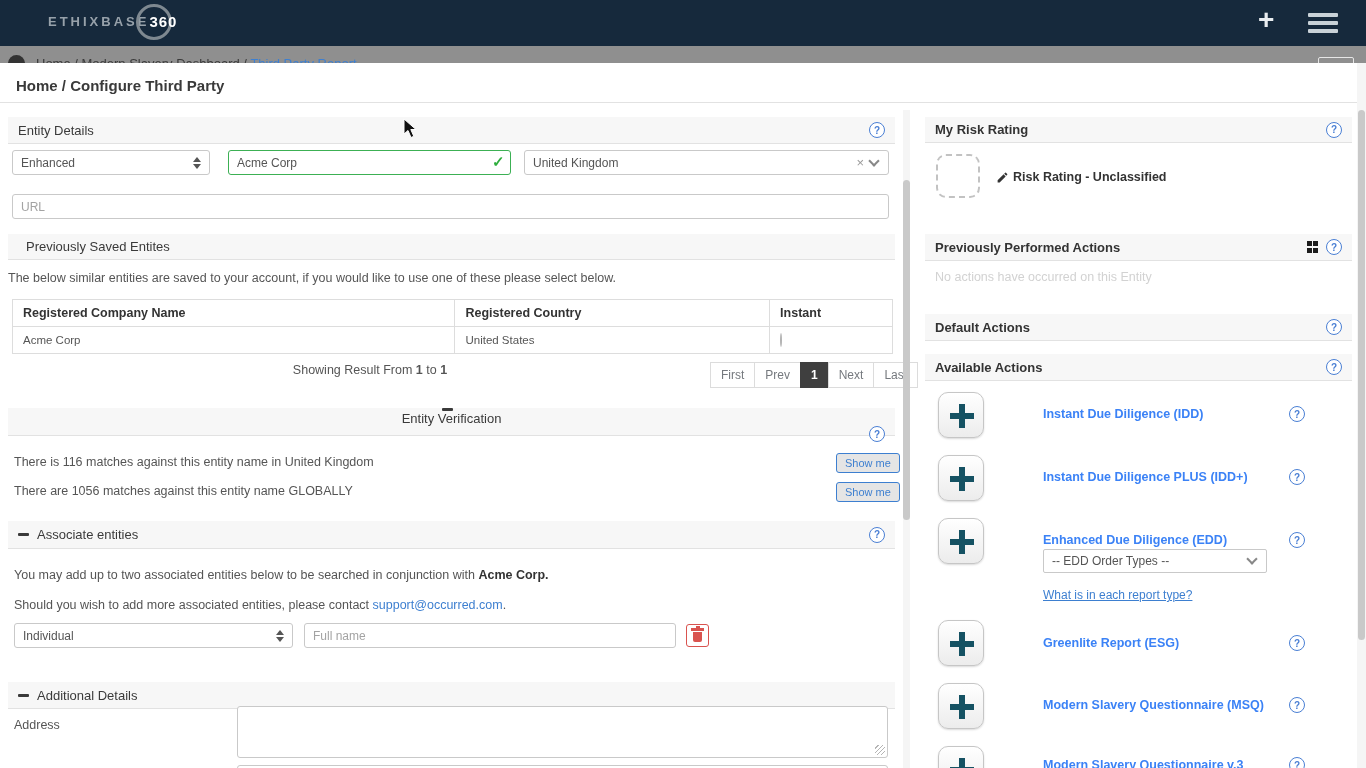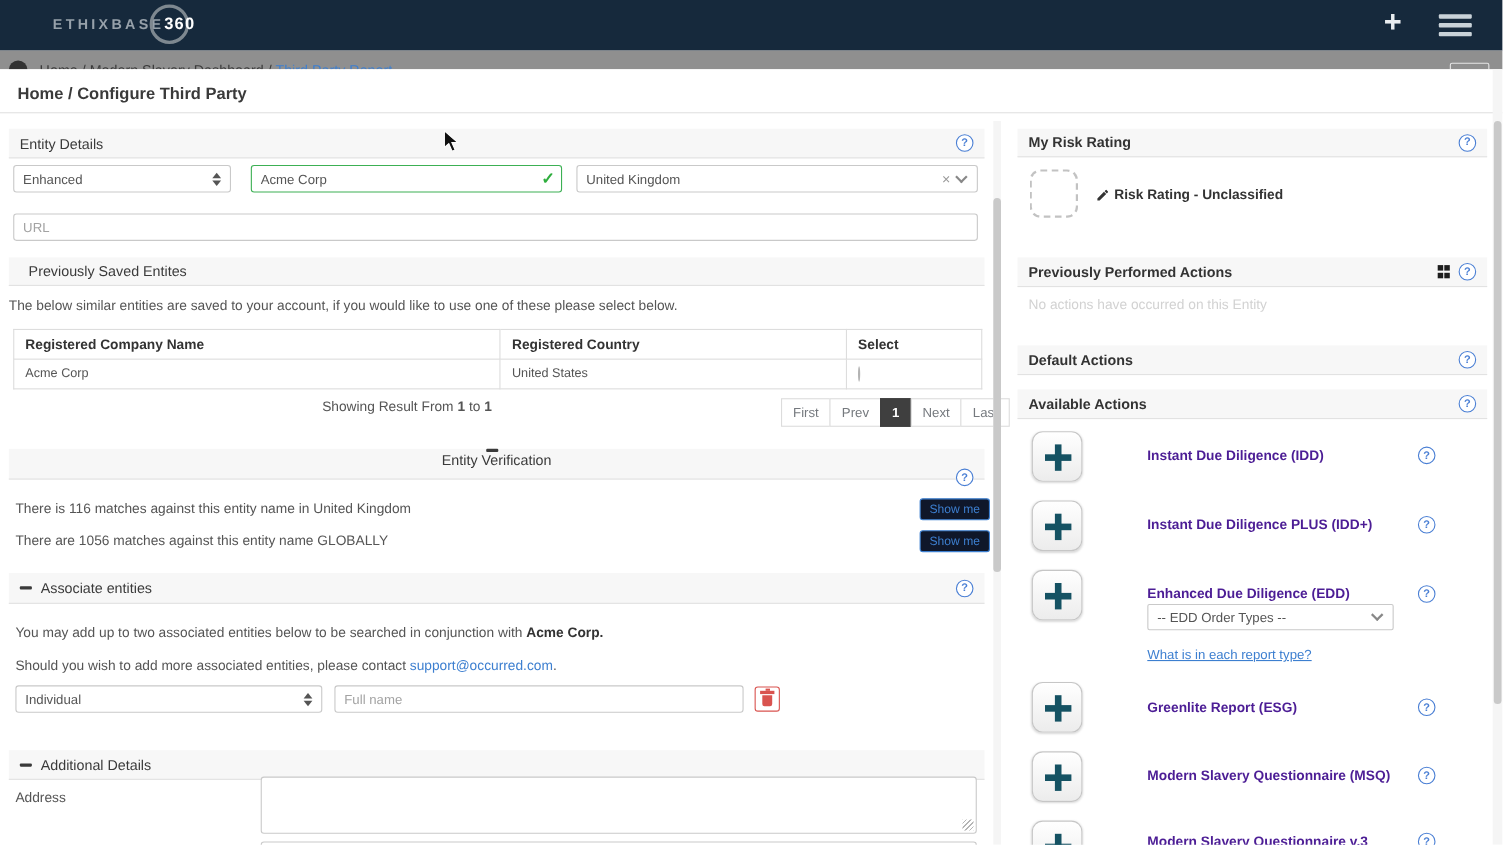--- a/index.html
+++ b/index.html
@@ -71,21 +71,21 @@
   .tbl td { border:1px solid #ddd; font-size:11.5px; color:#555; padding:7px 10px; }
   .radio { width:14px; height:14px; border:1px solid #b3b3b3; border-radius:50%; background:#fff; margin:0 auto; }
 
   
   .pager { display:flex; }
   .pg { border:1px solid #dcdcdc; background:#fff; color:#75797e; font-size:12px; padding:5px 10px; margin-left:-1px; cursor:pointer; }
   .pg.active { background:#3f3f3f; color:#fff; border-color:#3f3f3f; font-weight:bold; }
 
   
   .btn-showme {
-    border:1px solid #3d7fd0; color:#3d7fd0; background:#0f172a; border-radius:3px;
+    border:1px solid #3d7fd0; color:#3d7fd0; background:#e5e5e5; border-radius:3px;
     font-size:11px; padding:3px 8px; cursor:pointer; font-family:"Liberation Sans",sans-serif;
   }
   a.blue { color:#3d7fd0; text-decoration:none; cursor:pointer; }
   a.blue.u { text-decoration:underline; }
 
   
   .btn-trash { width:23px; height:23px; border:1px solid #d9534f; border-radius:3px; background:#fff;
     display:flex; align-items:center; justify-content:center; cursor:pointer; }
   .trash-glyph { position:relative; width:9px; height:10px; background:#d9534f; border-radius:0 0 2px 2px; margin-top:3px; }
   .trash-glyph::before { content:""; position:absolute; left:-2px; top:-4px; width:13px; height:2.5px; background:#d9534f; }
@@ -101,21 +101,21 @@
   .risk-label { font-size:12.5px; font-weight:bold; color:#333; display:flex; align-items:center; gap:4px; }
   .empty-text { font-size:12.5px; color:#d2d2d2; }
   .grid-icon { display:grid; grid-template-columns:5px 5px; grid-template-rows:5px 5px; gap:1.5px; margin-left:auto; margin-right:8px; }
   .grid-icon i { background:#1d1d1d; }
   .grid-icon + .help { margin-left:0; }
 
   .tile { width:46px; height:46px; border:1px solid #c6c6c6; border-radius:10px;
     background:linear-gradient(#ffffff,#ececec); box-shadow:0 1px 2px rgba(0,0,0,.15); cursor:pointer; }
   .tile::before { content:""; position:absolute; left:11px; top:20px; width:24px; height:6px; background:#155263; }
   .tile::after  { content:""; position:absolute; left:20px; top:11px; width:6px; height:24px; background:#155263; }
-  .action-label { font-size:12.5px; font-weight:bold; color:#4c1d95; }
+  .action-label { font-size:12.5px; font-weight:bold; color:#3b82f6; }
 
   
   .sb-track { background:#f5f5f5; }
   .sb-thumb { background:#c9c9c9; border-radius:4px; }
 
   
   .cursor { pointer-events:none; }
 </style>
 </head>
 <body>
@@ -175,21 +175,21 @@
 <table class="abs tbl" style="left:12px;top:299px;width:881px;">
   <colgroup>
       <col style="width:443px">
       <col style="width:315px">
       <col style="width:123px">
     </colgroup>
   <tbody>
       <tr>
     <th>Registered Company Name</th>
     <th>Registered Country</th>
-    <th>Select</th>
+    <th>Instant</th>
   </tr>
   <tr>
     <td>Acme Corp</td>
     <td>United States</td>
     <td><span class="radio"></span></td>
   </tr>
 </tbody>
   </table>
 
 <div class="abs" style="left:200px;top:363px;width:340px;text-align:center;font-size:12.5px;color:#555;">

